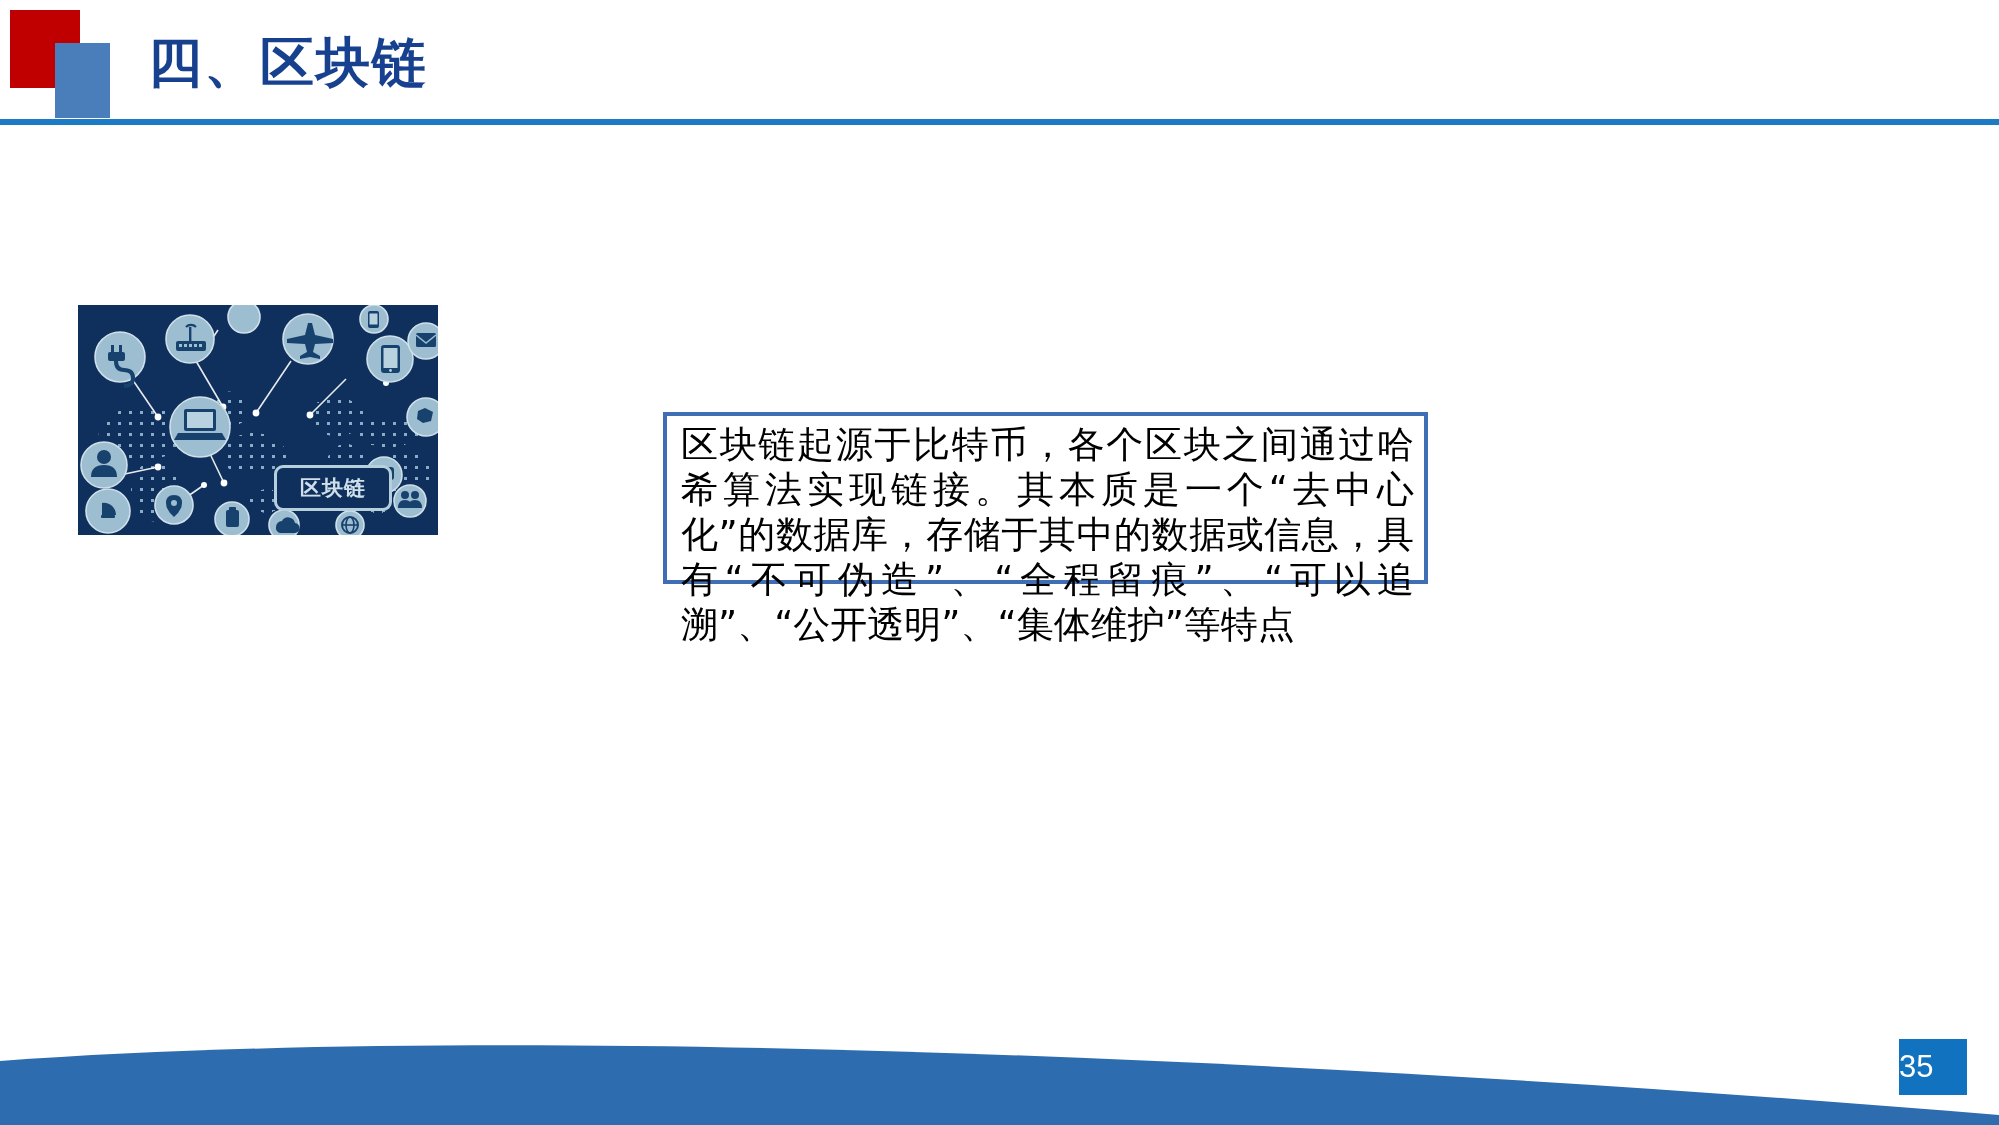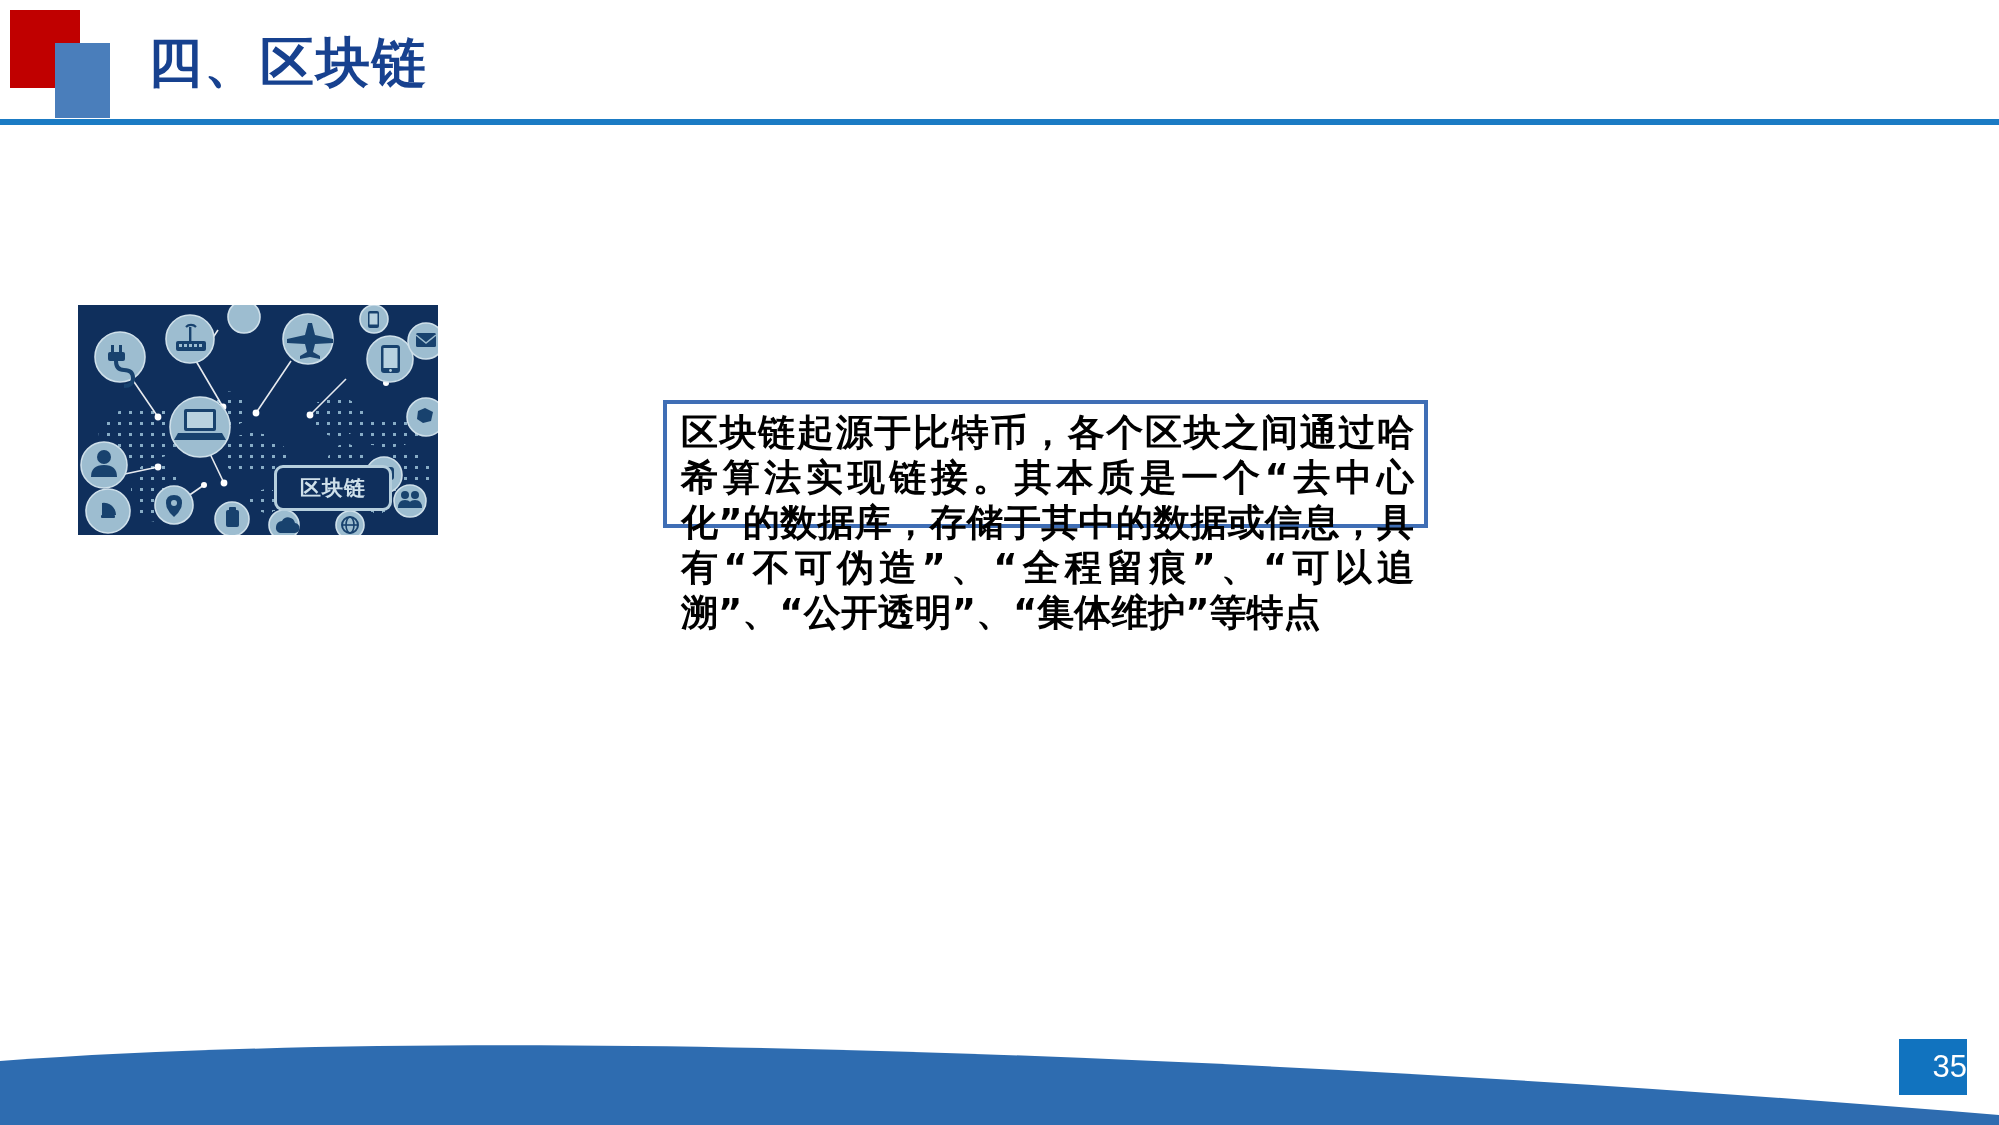--- a/index.html
+++ b/index.html
@@ -97,26 +97,25 @@
     font-size: 21px;
     font-weight: bold;
     line-height: 40px;
     text-align: center;
     letter-spacing: 1px;
   }
 
   
   .textbox {
     position: absolute;
-    left: 663px; top: 400px;
-    width: 765px; height: 128px;
+    left: 663px; top: 412px;
+    width: 765px; height: 172px;
     background: #ffffff;
     border: 4px solid #3f6eb5;
     padding: 6px 10px 6px 14px;
-    font-weight: bold;
   }
   .textbox p {
     font-size: 37px;
     line-height: 45px;
     color: #000000;
     font-family: "DejaVu Sans", "Liberation Sans", sans-serif;
     letter-spacing: 0px;
     text-align: justify;
     text-justify: inter-character;
   }
@@ -124,21 +123,21 @@
   
   .wave { position: absolute; left: 0; bottom: 0; width: 1999px; height: 110px; }
   .pagenum {
     position: absolute;
     right: 32px; bottom: 30px;
     width: 68px; height: 56px;
     background: #1173bf;
     color: #ffffff;
     font-size: 31px;
     line-height: 56px;
-    text-align: right;
+    text-align: left;
   }
 </style>
 </head>
 <body>
 
 <div class="slide">
 
   <div class="hdr-red"></div>
   <div class="hdr-blue"></div>
   <div class="hdr-title">四、区块链</div>

